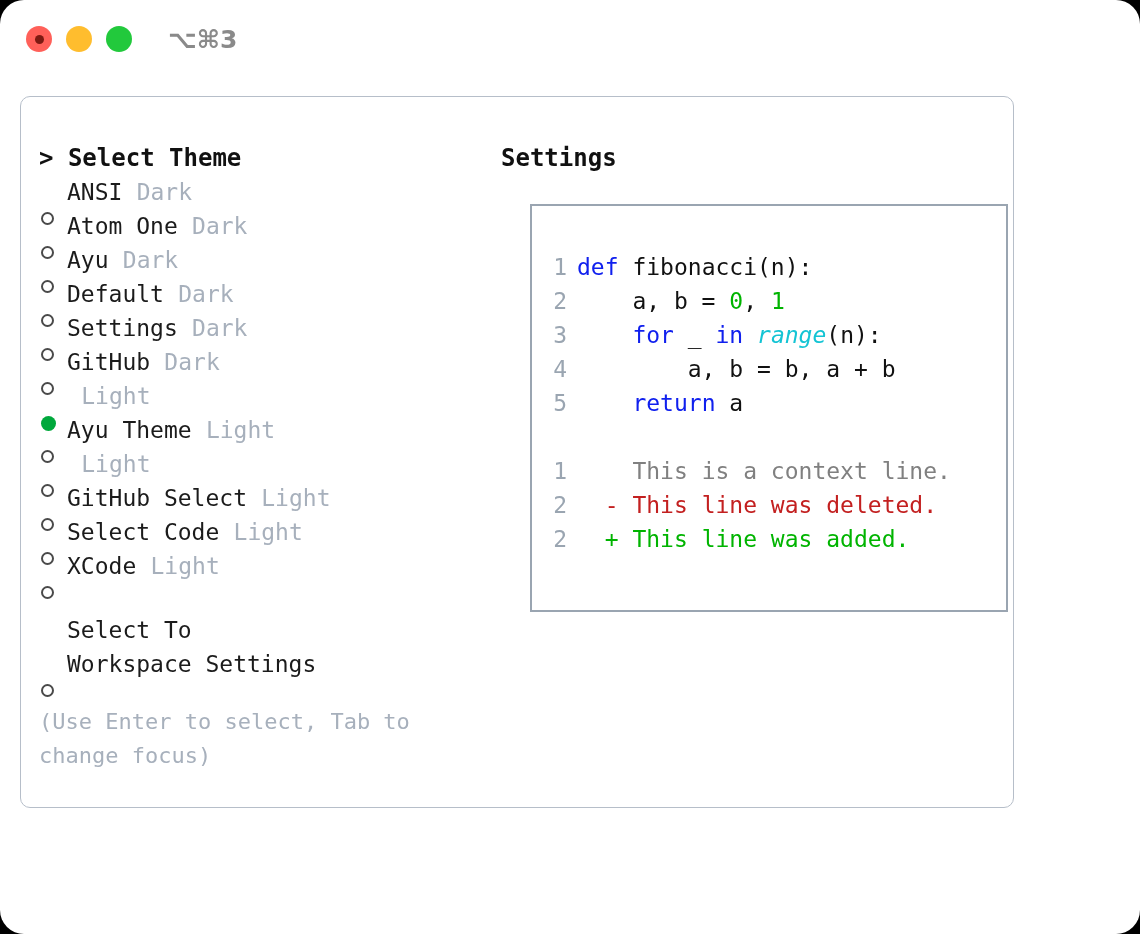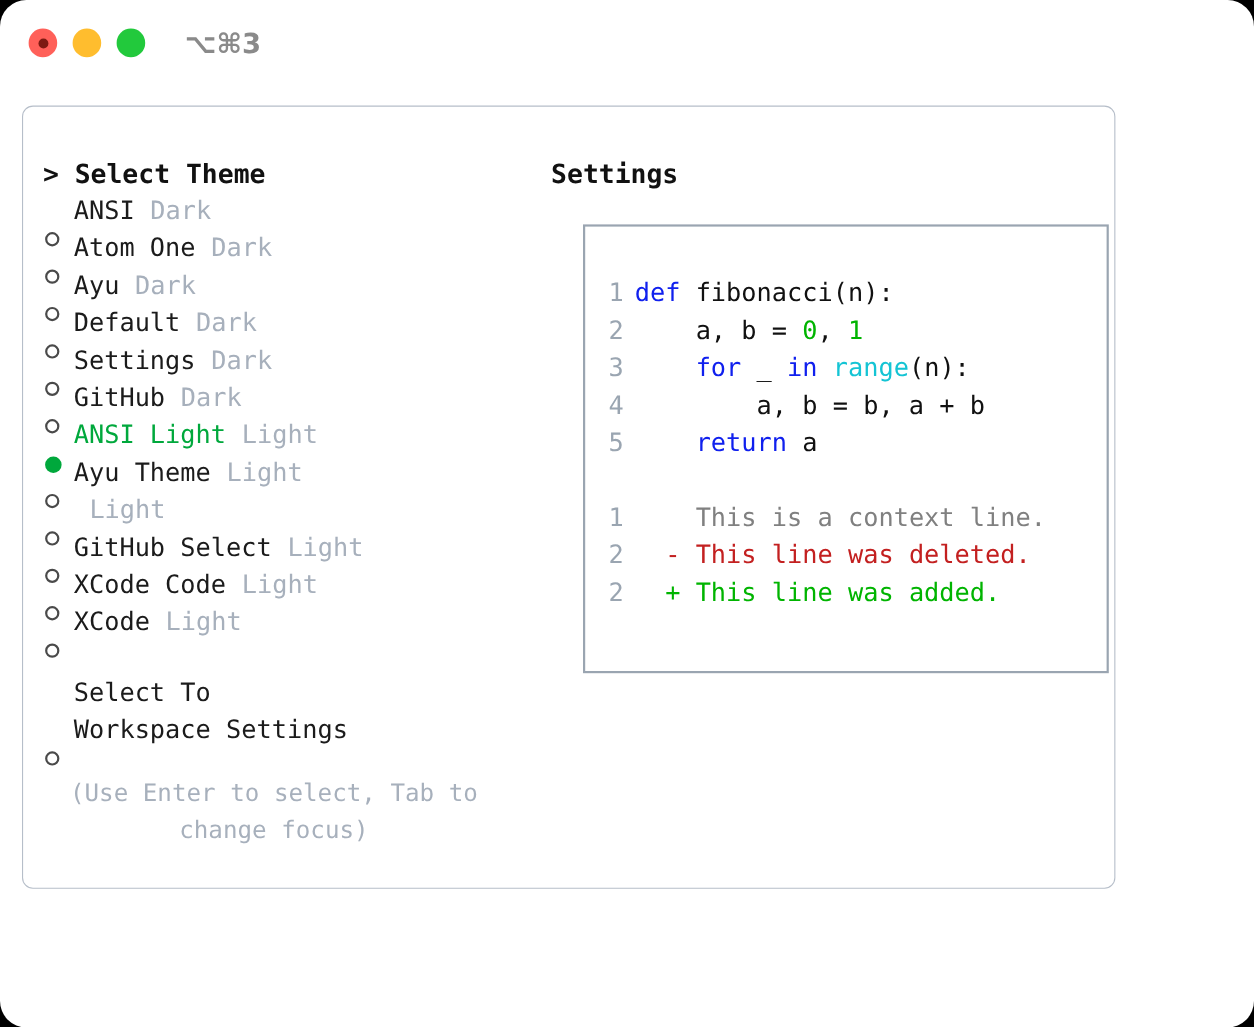--- a/index.html
+++ b/index.html
@@ -169,21 +169,20 @@
   .row.selected .suffix { color: #a7b0bc; }
 
   .spacer-lg { height: 30px; }
   .spacer-md { height: 24px; }
 
   .hint {
     font-size: 22px;
     color: #a7b0bc;
     line-height: 34px;
     width: 420px;
-    text-align: center;
   }
 
   
   .preview-title {
     font-size: 24px;
     font-weight: 700;
     color: #111111;
     line-height: 34px;
     white-space: pre;
   }
@@ -211,21 +210,21 @@
 
   .lno {
     color: #9aa5b1;
     width: 26px;
     flex: 0 0 26px;
     text-align: right;
     padding-right: 10px;
   }
 
   .tok-kw   { color: #1020ee; }
-  .tok-fn   { color: #14c4d4; }
+  .tok-fn   { color: #14c4d4; font-style: italic; }
   .tok-num  { color: #00b400; }
   .tok-txt  { color: #111111; }
   .tok-ctx  { color: #808080; }
   .tok-del  { color: #c32020; }
   .tok-add  { color: #00b400; }
 
   .blank-line { height: 34px; }
 </style>
 </head>
 <body>
@@ -248,25 +247,25 @@
 
         <div class="heading">&gt; Select Theme</div>
 
         <div id="theme-list">
             <div class="row"><span class="bullet"><span class="glyph-hollow"></span></span><span class="name">ANSI</span><span class="suffix">Dark</span></div>
             <div class="row"><span class="bullet"><span class="glyph-hollow"></span></span><span class="name">Atom One</span><span class="suffix">Dark</span></div>
             <div class="row"><span class="bullet"><span class="glyph-hollow"></span></span><span class="name">Ayu</span><span class="suffix">Dark</span></div>
             <div class="row"><span class="bullet"><span class="glyph-hollow"></span></span><span class="name">Default</span><span class="suffix">Dark</span></div>
             <div class="row"><span class="bullet"><span class="glyph-hollow"></span></span><span class="name">Settings</span><span class="suffix">Dark</span></div>
             <div class="row"><span class="bullet"><span class="glyph-hollow"></span></span><span class="name">GitHub</span><span class="suffix">Dark</span></div>
-            <div class="row selected"><span class="bullet"><span class="glyph-filled"></span></span><span class="name">ANSI Light</span><span class="suffix">Light</span></div>
+            <div class="row selected"><span class="bullet"><span class="glyph-filled"></span></span><span class="suffix">Light</span></div>
             <div class="row"><span class="bullet"><span class="glyph-hollow"></span></span><span class="name">Ayu Theme</span><span class="suffix">Light</span></div>
             <div class="row"><span class="bullet"><span class="glyph-hollow"></span></span><span class="suffix">Light</span></div>
             <div class="row"><span class="bullet"><span class="glyph-hollow"></span></span><span class="name">GitHub Select</span><span class="suffix">Light</span></div>
-            <div class="row"><span class="bullet"><span class="glyph-hollow"></span></span><span class="name">XCode Code</span><span class="suffix">Light</span></div>
+            <div class="row"><span class="bullet"><span class="glyph-hollow"></span></span><span class="name">Select Code</span><span class="suffix">Light</span></div>
             <div class="row"><span class="bullet"><span class="glyph-hollow"></span></span><span class="name">XCode</span><span class="suffix">Light</span></div>
           </div>
 
         <div class="spacer-lg"></div>
 
         <div class="section-label">Select To</div>
 
         <div id="apply-list">
             <div class="row"><span class="bullet"><span class="glyph-hollow"></span></span><span class="name">Workspace Settings</span></div>
           </div>

